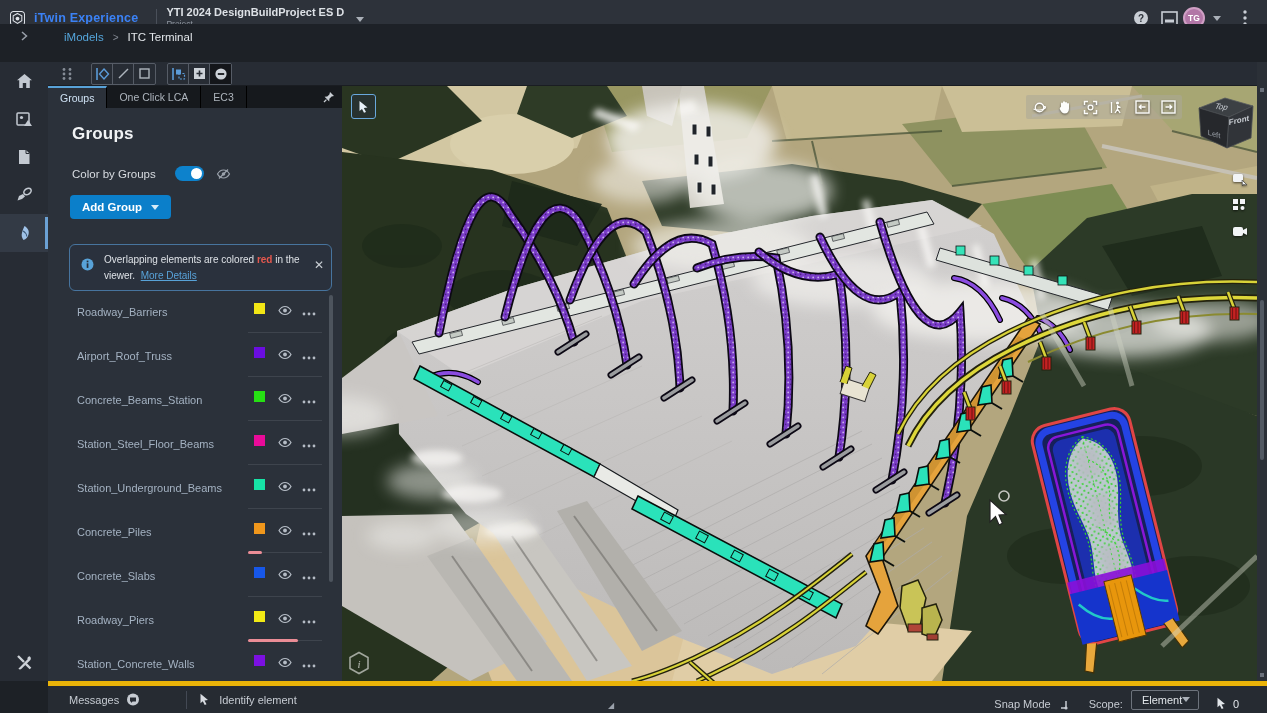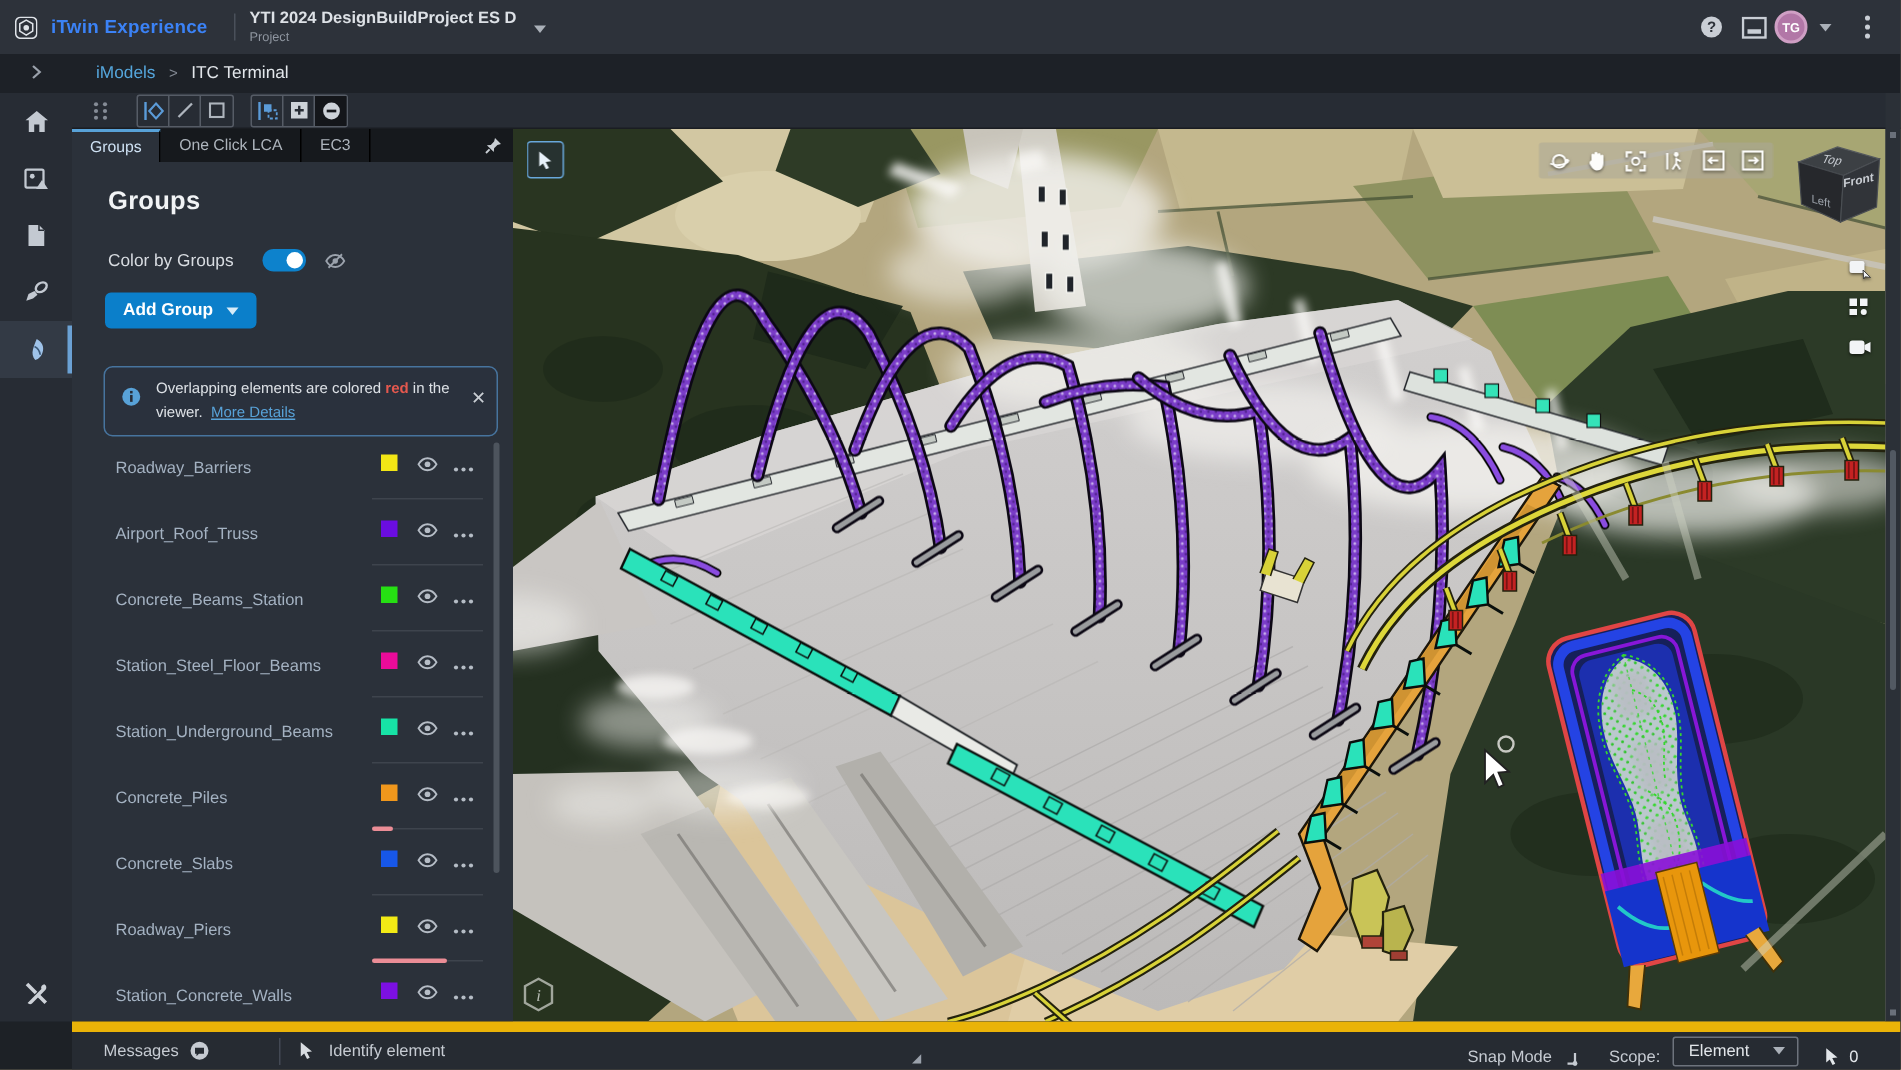--- a/index.html
+++ b/index.html
@@ -19,21 +19,21 @@
   .caret { width:0; height:0; border-left:4px solid transparent; border-right:4px solid transparent; border-top:5px solid #aab0b8; }
   #project-caret { margin-left:12px; margin-top:3px; }
   #topbar-right { margin-left:auto; display:flex; align-items:center; gap:0; }
   .tb-icon { width:28px; height:28px; display:flex; align-items:center; justify-content:center; cursor:pointer; }
   #avatar { width:22px; height:22px; border-radius:50%; background:#b277a7; border:2px solid #cf9fc4; color:#fff;
     font-size:8.5px; font-weight:700; display:flex; align-items:center; justify-content:center; cursor:pointer; }
   #avatar-caret { margin:0 10px 0 8px; }
   #kebab { margin-right:8px; }
 
   
-  #crumbbar { left:0; top:36px; width:1267px; height:26px; background:#1d2127; display:flex; align-items:center; }
+  #crumbbar { left:0; top:24px; width:1267px; height:26px; background:#1d2127; display:flex; align-items:center; }
   #crumb-expand { width:48px; text-align:center; color:#9aa1ab; font-size:11px; cursor:pointer; }
   #crumb-link { color:#55a6dc; font-size:11.5px; margin-left:16px; cursor:pointer; }
   #crumb-sep { color:#828892; font-size:10px; margin:0 9px; }
   #crumb-current { color:#e2e6ea; font-size:11.5px; }
 
   
   #toolstrip { left:48px; top:62px; width:1219px; height:24px; background:#272c34; border-bottom:1px solid #1a1d22; display:flex; align-items:center; }
   #drag-dots { margin-left:13px; margin-right:7px; cursor:grab; }
   .tool-group { display:flex; border:1px solid #565c66; border-radius:2px; margin-left:11px; }
   .tool-btn { width:21px; height:20px; display:flex; align-items:center; justify-content:center; border-right:1px solid #565c66; cursor:pointer; background:transparent; }
@@ -90,32 +90,32 @@
   .edge-icon { position:absolute; left:890px; cursor:pointer; display:flex; filter:drop-shadow(0 1px 1px rgba(0,0,0,.6)); }
   #attribution { position:absolute; left:6px; top:565px; cursor:pointer; opacity:.75; }
   #cursor { position:absolute; left:644px; top:404px; pointer-events:none; }
 
   
   #right-strip { left:1257px; top:62px; width:10px; height:619px; background:#2b3037; }
   #right-thumb { position:absolute; left:3px; top:238px; width:4px; height:160px; background:#525962; border-radius:2px; }
   .strip-arrow { position:absolute; left:3px; width:4px; height:4px; background:#6a707a; }
 
   
-  #statusbar { left:48px; top:681px; width:1219px; height:32px; background:#262b32; border-top:7px solid #eab308; display:flex; align-items:center; }
+  #statusbar { left:48px; top:681px; width:1219px; height:32px; background:#262b32; border-top:5px solid #eab308; display:flex; align-items:center; }
   #msg-label { color:#c6cbd2; font-size:11px; margin-left:21px; }
   #msg-icon { margin-left:7px; display:flex; }
   #status-sep { width:1px; height:18px; background:#434954; margin-left:46px; }
   #identify-icon { margin-left:12px; display:flex; }
   #identify-label { color:#c6cbd2; font-size:11px; margin-left:10px; }
   #tool-settings-caret { position:absolute; left:560px; bottom:3px; color:#9aa1ab; font-size:8px; }
   #status-right { margin-left:auto; display:flex; align-items:flex-end; }
   #snap-label { color:#c6cbd2; font-size:11px; }
   #snap-icon { margin-left:8px; display:flex; }
   #scope-label { color:#c6cbd2; font-size:11px; margin-left:17px; }
-  #scope-select { margin-left:8px; width:84px; height:20px; border:1px solid #6d737c; border-radius:2px; display:flex; align-items:center; cursor:pointer; }
+  #scope-select { margin-left:8px; width:68px; height:20px; border:1px solid #6d737c; border-radius:2px; display:flex; align-items:center; cursor:pointer; }
   #scope-value { color:#e2e6ea; font-size:11px; margin-left:10px; }
   #scope-select .caret { margin-left:auto; margin-right:8px; }
   #sel-cursor { margin-left:17px; display:flex; }
   #sel-count { color:#e2e6ea; font-size:11px; margin-left:7px; margin-right:28px; }
 </style>
 </head>
 <body>
 
 <div id="app">
 

